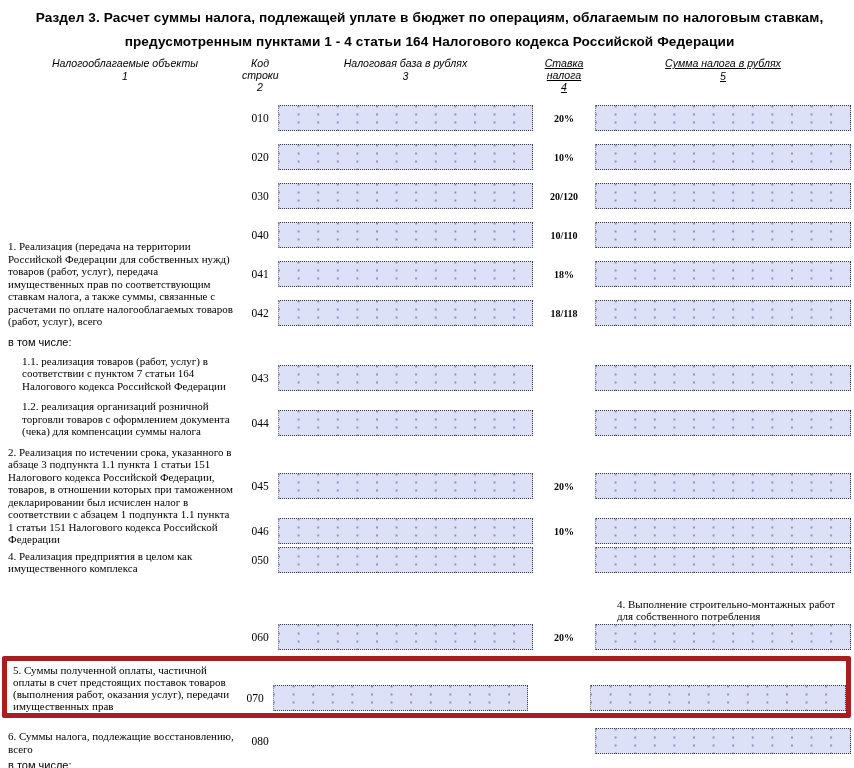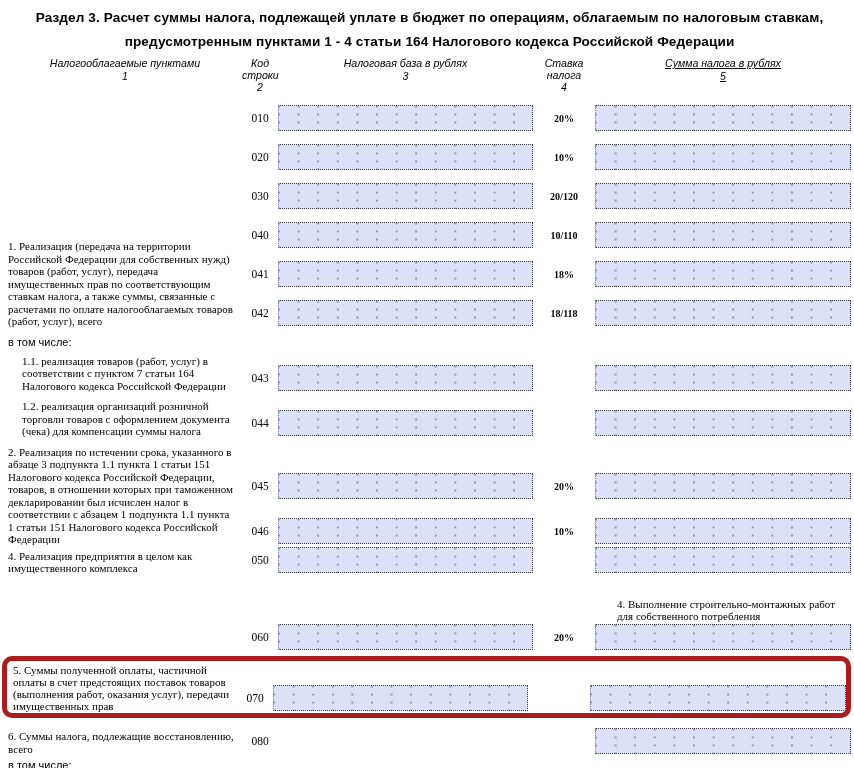--- a/index.html
+++ b/index.html
@@ -11,21 +11,21 @@
   .title { font-weight:bold; font-size:13.6px; line-height:24px; text-align:center;
            margin:0 14px 4px 14px; letter-spacing:.1px; }
 
   
   .headers { display:flex; margin-bottom:10px; }
   .h { text-align:center; font-style:italic; font-size:10.6px; line-height:11.5px; }
   .h .num { margin-top:1px; }
   .c1 { width:234px; }
   .c2 { width:36px; }
   .c3 { width:255px; }
-  .c4 { width:62px; }
+  .c4 { width:62px;text-decoration:underline; }
   .c5 { width:256px;text-decoration:underline; }
 
   
   .group { display:flex; align-items:flex-end; margin-bottom:8px;font-family:Liberation Serif, serif; }
   .g-label { width:234px; font-size:11px; line-height:12.5px; padding-right:6px; }
   .g-label.indent { padding-left:14px; }
   .g-lines { flex:1; }
   .line { display:flex; align-items:center; height:29px; margin-bottom:10px; }
   .line:last-child { margin-bottom:0; }
   .code { width:36px; text-align:center; font-size:11.5px; }
@@ -49,35 +49,35 @@
   
   .group.spread .g-lines { padding-top:8px; }
   .group.spread .line { margin-bottom:16px; }
   .group.spread .line:last-child { margin-bottom:0; }
   #g-item-2 { margin-bottom:0; }
   #g-item-3 { margin-bottom:23px; }
   #g-item-4 { margin-bottom:4px;flex-direction:column; }
   #g-item-6 { margin-bottom:0; margin-top:3px; }
 
   
-  .red-box { border:5px solid #a81e1e; border-radius:10px;
+  .red-box { border:5px solid #a81e1e; border-radius:2px;
              margin:0 0 8px -6px; padding:3px 0 1px 6px; }
   .red-box .group { margin-bottom:0; }
   .red-box .g-label { width:228px; line-height:12.2px; }
 </style>
 </head>
 <body>
 
 <div class="form">
 
   <div class="title">Раздел 3. Расчет суммы налога, подлежащей уплате в бюджет по операциям, облагаемым по налоговым ставкам, предусмотренным пунктами 1 - 4 статьи 164 Налогового кодекса Российской Федерации</div>
 
   <div class="headers">
     <div class="h c1">
-      <div>Налогооблагаемые пунктами</div>
+      <div>Налогооблагаемые объекты</div>
       <div class="num">1</div>
     </div>
     <div class="h c2">
       <div>Код строки</div>
       <div class="num">2</div>
     </div>
     <div class="h c3">
       <div>Налоговая база в рублях</div>
       <div class="num">3</div>
     </div>

